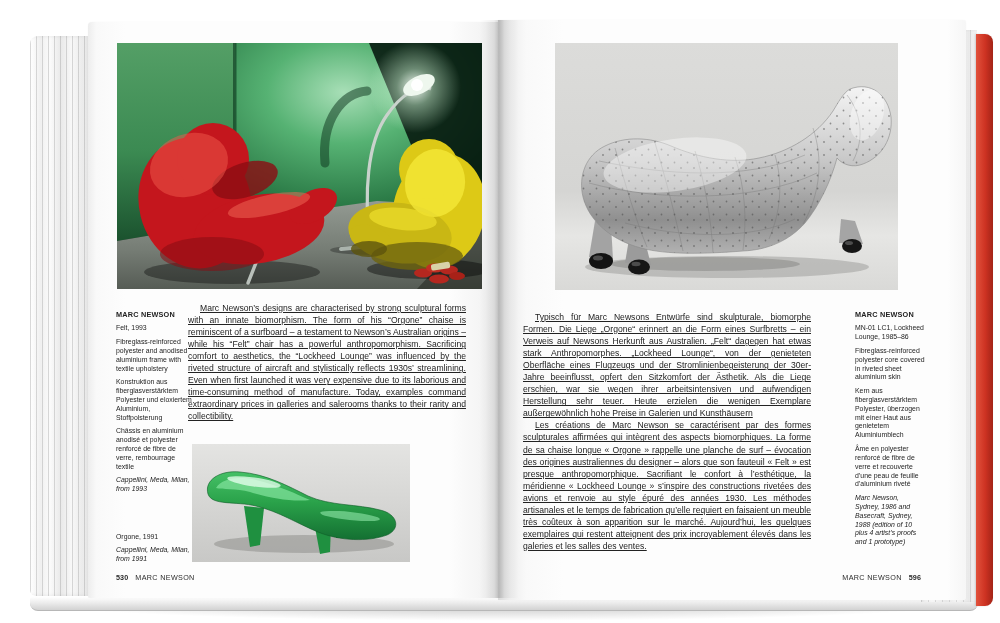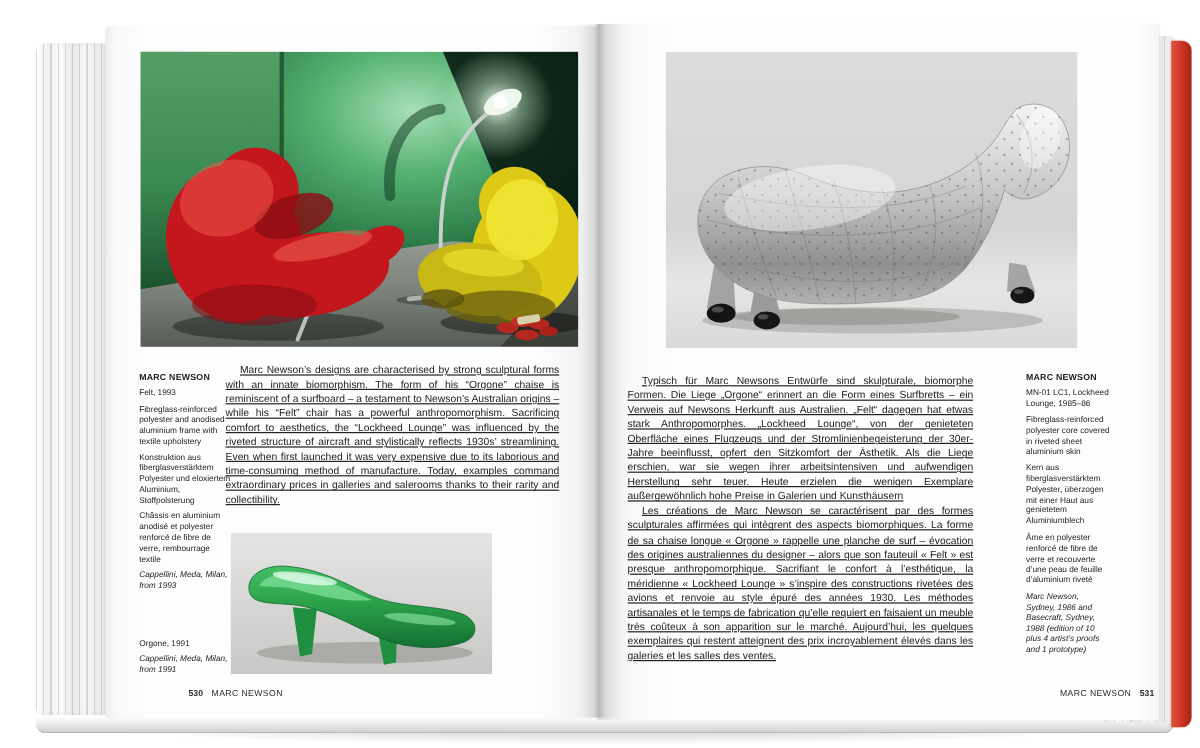--- a/index.html
+++ b/index.html
@@ -73,21 +73,21 @@
   .body-en{left:100px;top:280px;width:278px;}
   .body-defr{left:25px;top:291px;width:288px;}
   .sidebar{font-size:6.9px;line-height:8.9px;color:#232323;}
   .sidebar p{margin:0 0 4.5px 0;}
   .sb-designer{font-weight:bold;font-size:7.3px;letter-spacing:0.2px;margin:0;}
   .sb-piece{margin:0 0 9px 0;}
   .italic{font-style:italic;}
   .sidebar-left{left:28px;top:289px;width:78px;}
   .sidebar-left2{left:28px;top:511px;width:78px;}
   .sidebar-right{left:357px;top:291px;width:70px;}
-  .footer{font-size:7.2px;letter-spacing:0.35px;color:#2b2b2b;margin-left:41px;}
+  .footer{font-size:7.2px;letter-spacing:0.35px;color:#2b2b2b;}
   .footer .pagenum{font-weight:bold;letter-spacing:0.1px;}
   .footer-left{left:28px;top:551px;}
   .footer-left .pagenum{margin-right:7px;}
   .footer-right{left:280px;top:553px;width:143px;text-align:right;}
   .footer-right .pagenum{margin-left:7px;}
 </style>
 </head>
 <body>
 
 <div class="abs book-shadow"></div>
@@ -291,17 +291,17 @@
   <div class="abs sidebar sidebar-right">
     <p class="sb-designer">MARC NEWSON</p>
     <p class="sb-piece">MN-01 LC1, Lockheed Lounge, 1985–86</p>
     <p>Fibreglass-reinforced polyester core covered in riveted sheet aluminium skin</p>
     <p>Kern aus fiberglasverstärktem Polyester, überzogen mit einer Haut aus genietetem Aluminiumblech</p>
     <p>Âme en polyester renforcé de fibre de verre et recouverte d’une peau de feuille d’aluminium riveté</p>
     <p class="italic">Marc Newson, Sydney, 1986 and Basecraft, Sydney, 1988 (edition of 10 plus 4 artist’s proofs and 1 prototype)</p>
   </div>
 
   <div class="abs footer footer-right">
-    <span>MARC NEWSON</span><span class="pagenum">531</span>
+    <span>MARC NEWSON</span><span class="pagenum">596</span>
   </div>
 </div>
 
 <div class="abs spine"></div>
 
 </body></html>

